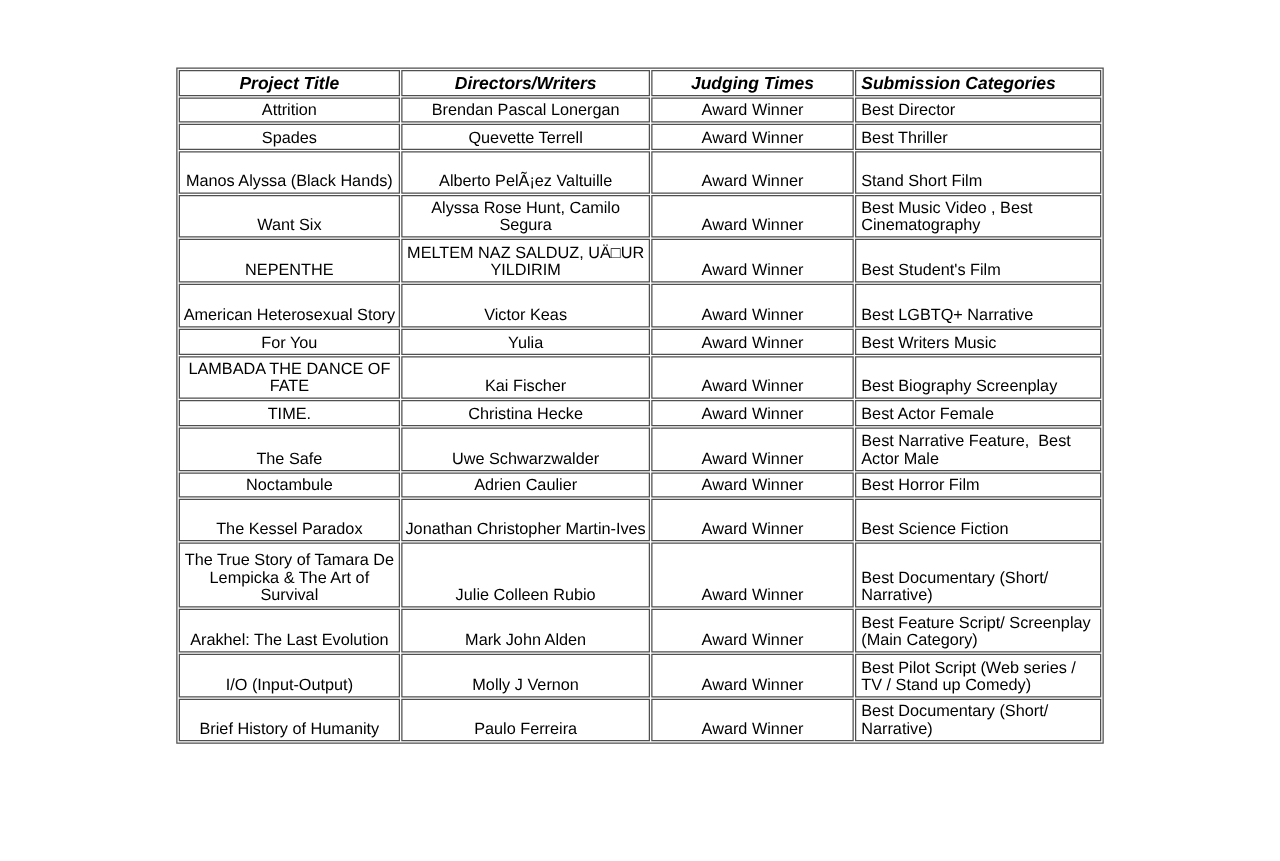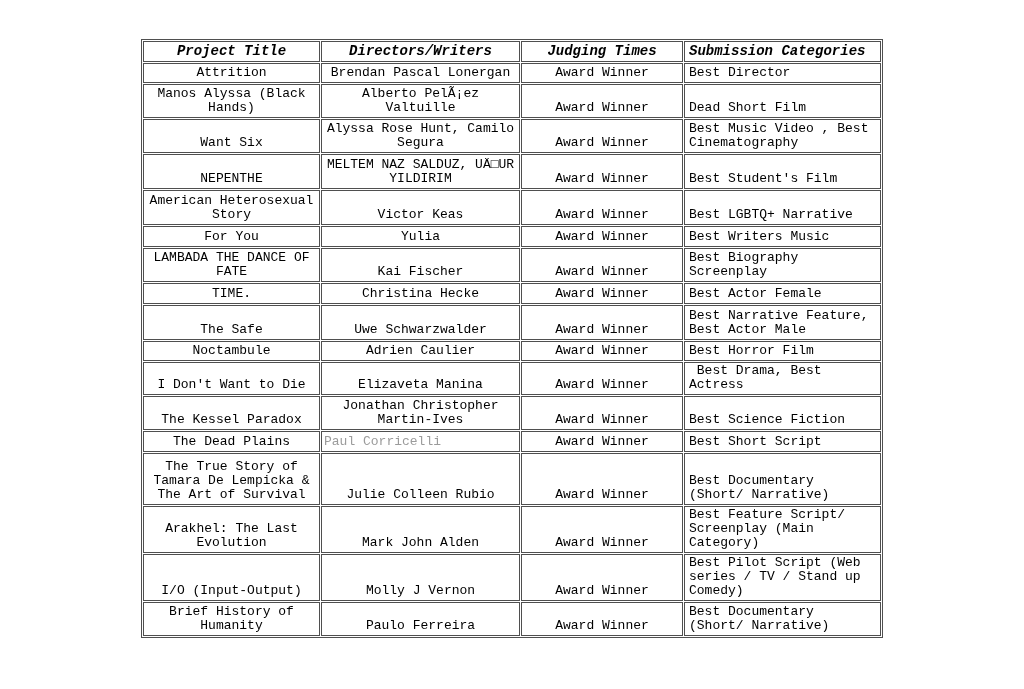--- a/index.html
+++ b/index.html
@@ -7,21 +7,21 @@
     --text:#000000;
     --muted:#9b9b9b;
     --bg:#ffffff;
   }
   html,body{margin:0;padding:0;}
   body{
     width:1024px;height:689px;position:relative;
     background:var(--bg);
     font-family:"Liberation Sans",sans-serif;
   }
-  .page{position:absolute;left:141px;top:39px;font-family:Liberation Mono, monospace;}
+  .page{position:absolute;left:141px;top:54px;}
   table.awards-table{
     border-collapse:separate;
     border-spacing:1px;
     table-layout:fixed;
     border:1px solid var(--border);
     background:var(--bg);
   }
   th,td{
     border:1px solid var(--border);
     box-sizing:border-box;
@@ -72,25 +72,31 @@
           <th class="col-categories">Submission Categories</th>
         </tr>
       </thead>
     <tbody>
         <tr style="height: 20px;">
           <td class="col-title">Attrition</td>
           <td class="col-directors">Brendan Pascal Lonergan</td>
           <td class="col-status">Award Winner</td>
           <td class="col-categories">Best Director</td>
         </tr>
+        <tr style="height: 21px;">
+          <td class="col-title">Spades</td>
+          <td class="col-directors">Quevette Terrell</td>
+          <td class="col-status">Award Winner</td>
+          <td class="col-categories">Best Thriller</td>
+        </tr>
         <tr style="height: 34px;">
           <td class="col-title">Manos Alyssa (Black Hands)</td>
           <td class="col-directors">Alberto PelÃ¡ez Valtuille</td>
           <td class="col-status">Award Winner</td>
-          <td class="col-categories">Dead Short Film</td>
+          <td class="col-categories">Stand Short Film</td>
         </tr>
         <tr style="height: 34px;">
           <td class="col-title">Want Six</td>
           <td class="col-directors">Alyssa Rose Hunt, Camilo Segura</td>
           <td class="col-status">Award Winner</td>
           <td class="col-categories">Best Music Video , Best Cinematography</td>
         </tr>
         <tr style="height: 35px;">
           <td class="col-title">NEPENTHE</td>
           <td class="col-directors">MELTEM NAZ SALDUZ, UÄ□UR YILDIRIM</td>
@@ -126,37 +132,25 @@
           <td class="col-directors">Uwe Schwarzwalder</td>
           <td class="col-status">Award Winner</td>
           <td class="col-categories">Best Narrative Feature,  Best Actor Male</td>
         </tr>
         <tr style="height: 20px;">
           <td class="col-title">Noctambule</td>
           <td class="col-directors">Adrien Caulier</td>
           <td class="col-status">Award Winner</td>
           <td class="col-categories">Best Horror Film</td>
         </tr>
-        <tr style="height: 20px;">
-          <td class="col-title">I Don't Want to Die</td>
-          <td class="col-directors">Elizaveta Manina</td>
-          <td class="col-status">Award Winner</td>
-          <td class="col-categories"> Best Drama, Best Actress</td>
-        </tr>
         <tr style="height: 34px;">
           <td class="col-title">The Kessel Paradox</td>
           <td class="col-directors">Jonathan Christopher Martin-Ives</td>
           <td class="col-status">Award Winner</td>
           <td class="col-categories">Best Science Fiction</td>
-        </tr>
-        <tr style="height: 21px;">
-          <td class="col-title">The Dead Plains</td>
-          <td class="col-directors muted">Paul Corricelli</td>
-          <td class="col-status">Award Winner</td>
-          <td class="col-categories">Best Short Script</td>
         </tr>
         <tr style="height: 52px;">
           <td class="col-title">The True Story of Tamara De Lempicka &amp; The Art of Survival</td>
           <td class="col-directors">Julie Colleen Rubio</td>
           <td class="col-status">Award Winner</td>
           <td class="col-categories">Best Documentary (Short/ Narrative)</td>
         </tr>
         <tr style="height: 35px;">
           <td class="col-title">Arakhel: The Last Evolution</td>
           <td class="col-directors">Mark John Alden</td>

